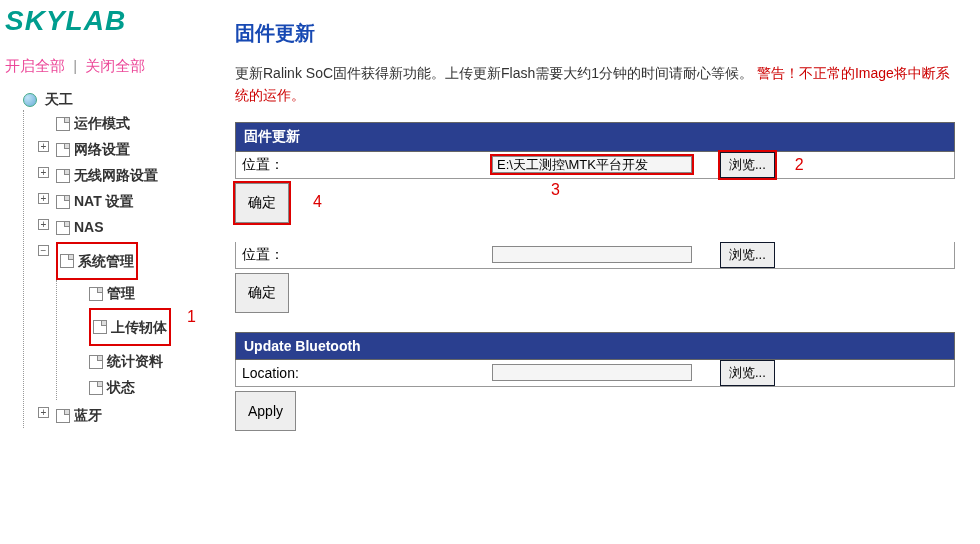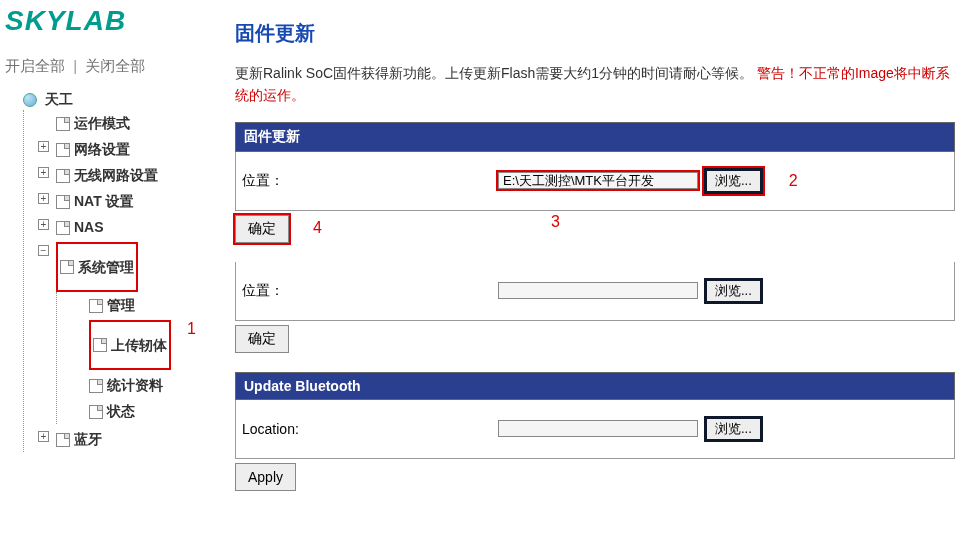--- a/index.html
+++ b/index.html
@@ -1,46 +1,46 @@
 <!DOCTYPE html>
 <html><head>
 <meta charset="utf-8">
 <style>
 * { box-sizing: border-box; margin: 0; padding: 0; }
 body { font-family: Arial, "Microsoft YaHei", sans-serif; font-size: 14px; background: #fff; }
 .container { display: flex; width: 980px; height: 544px; }
 .sidebar { width: 200px; padding: 5px; }
 .logo { font-size: 28px; font-weight: bold; font-style: italic; color: #009d8e; margin-bottom: 20px; letter-spacing: 1px; }
 .top-links { margin-bottom: 10px; font-size: 15px; }
-.top-links a { color: #737373; text-decoration: none; }
+.top-links a { color: #ec4899; text-decoration: none; }
 .top-links .sep { color: #999; margin: 0 4px; }
 .tree { list-style: none; }
 .tree li { position: relative; padding: 2px 0 2px 18px; line-height: 22px; }
 .tree .expander { position: absolute; left: 0; top: 5px; width: 11px; height: 11px; border: 1px solid #888; background: #fff; text-align: center; line-height: 9px; font-size: 10px; color: #555; cursor: pointer; }
 .tree .icon { display: inline-block; width: 14px; height: 14px; margin-right: 4px; vertical-align: middle; }
 .tree .icon-page { background: #fff; border:1px solid #888; position: relative; }
 .tree .icon-page::after { content:""; position:absolute; right:0; top:0; width:4px; height:4px; background:#ddd; border-left:1px solid #888; border-bottom:1px solid #888; }
 .tree .icon-globe { background: radial-gradient(circle at 30% 30%, #bfe3f7, #6aaed6); border-radius:50%; border:1px solid #4a8; }
 .tree .children { list-style: none; margin-left: 0; border-left: 1px dotted #999; padding-left: 14px; }
 .tree a { color: #333; text-decoration: none; font-weight: bold; }
 .tree .node-row { display: inline-flex; align-items: center; }
-.hl-red { border: 2px solid #d00; padding: 12px 2px; }
+.hl-red { border: 2px solid #d00; padding: 6px 2px; }
 .annot { color: #d00; font-size: 16px; margin-left: 6px; position: absolute; }
 .main { flex: 1; padding: 20px 25px 20px 35px; }
 .page-title { color: #1749b3; font-size: 20px; font-weight: bold; margin-bottom: 15px; }
 .desc { color: #333; margin-bottom: 15px; line-height: 1.6; }
 .desc .warn { color: #c00; }
 .panel { margin-bottom: 15px; }
 .panel-header { background: #2a3f8f; color: #fff; font-weight: bold; padding: 5px 8px; border: 1px solid #666; }
-.field-row { display: flex; align-items: center; border: 1px solid #999; border-top: none; padding: 16px 6px; gap: 6px; position: relative; }
+.field-row { display: flex; align-items: center; border: 1px solid #999; border-top: none; padding: 0 6px; gap: 0; position: relative; }
 .field-label { width: 250px; }
 .field-input { flex: 0 0 200px; height: 17px; border: 1px solid #888; background: #f5f5f5; padding: 0 4px; font-size: 13px; }
-.browse-btn { height: 26px; padding: 0 8px; border: 3px solid #0f172a; background: #eee; cursor: pointer; font-size: 13px; }
+.browse-btn { height: 26px; padding: 0 8px; border: 1px solid #0f172a; background: #eee; cursor: pointer; font-size: 13px; margin-left: 28px; }
 .submit-row { padding: 4px 0; }
-.submit-btn { height: 28px; padding: 0 12px; border: 1px solid #888; background: #eee; cursor: pointer; font-size: 14px; }
+.submit-btn { height: 40px; padding: 0 12px; border: 1px solid #888; background: #eee; cursor: pointer; font-size: 14px; }
 .hl-input { outline: 2px solid #d00; }
 .hl-btn { outline: 2px solid #d00; }
 .annot-inline { color: #d00; font-size: 16px; margin-left: 20px; }
 </style>
 </head>
 <body>
 
 <div class="container">
   <div class="sidebar">
     <div class="logo">SKYLAB</div>

